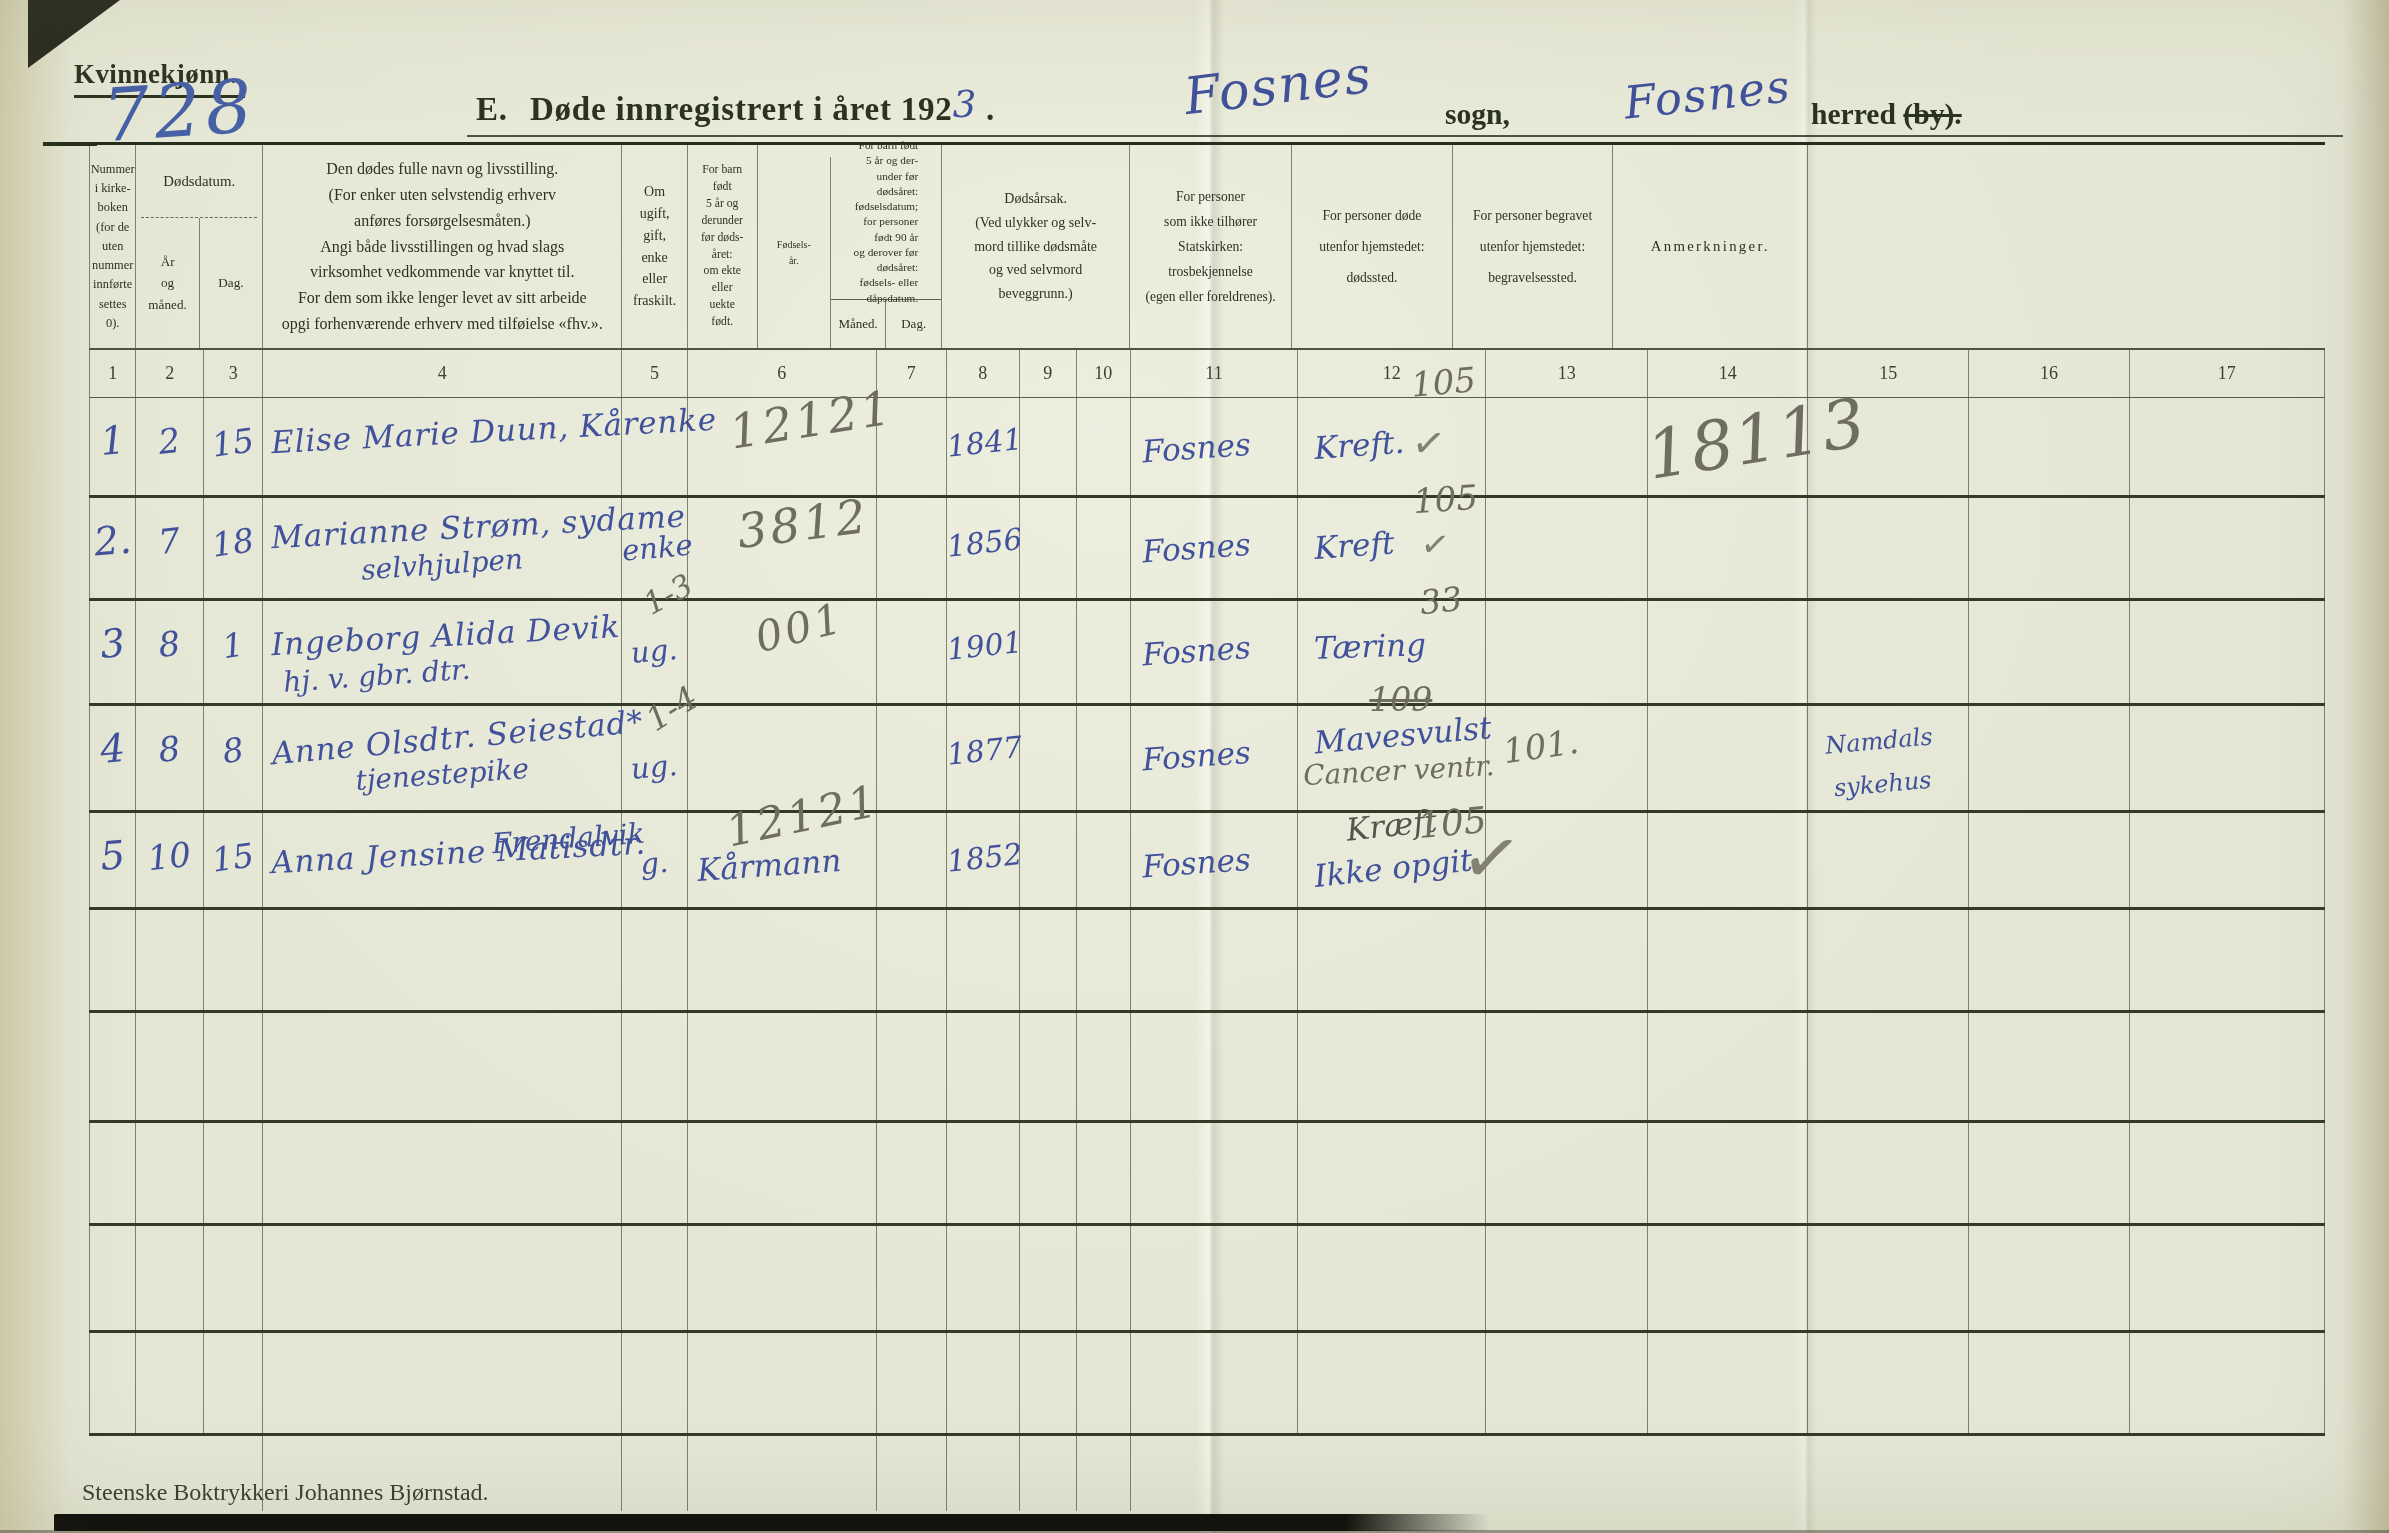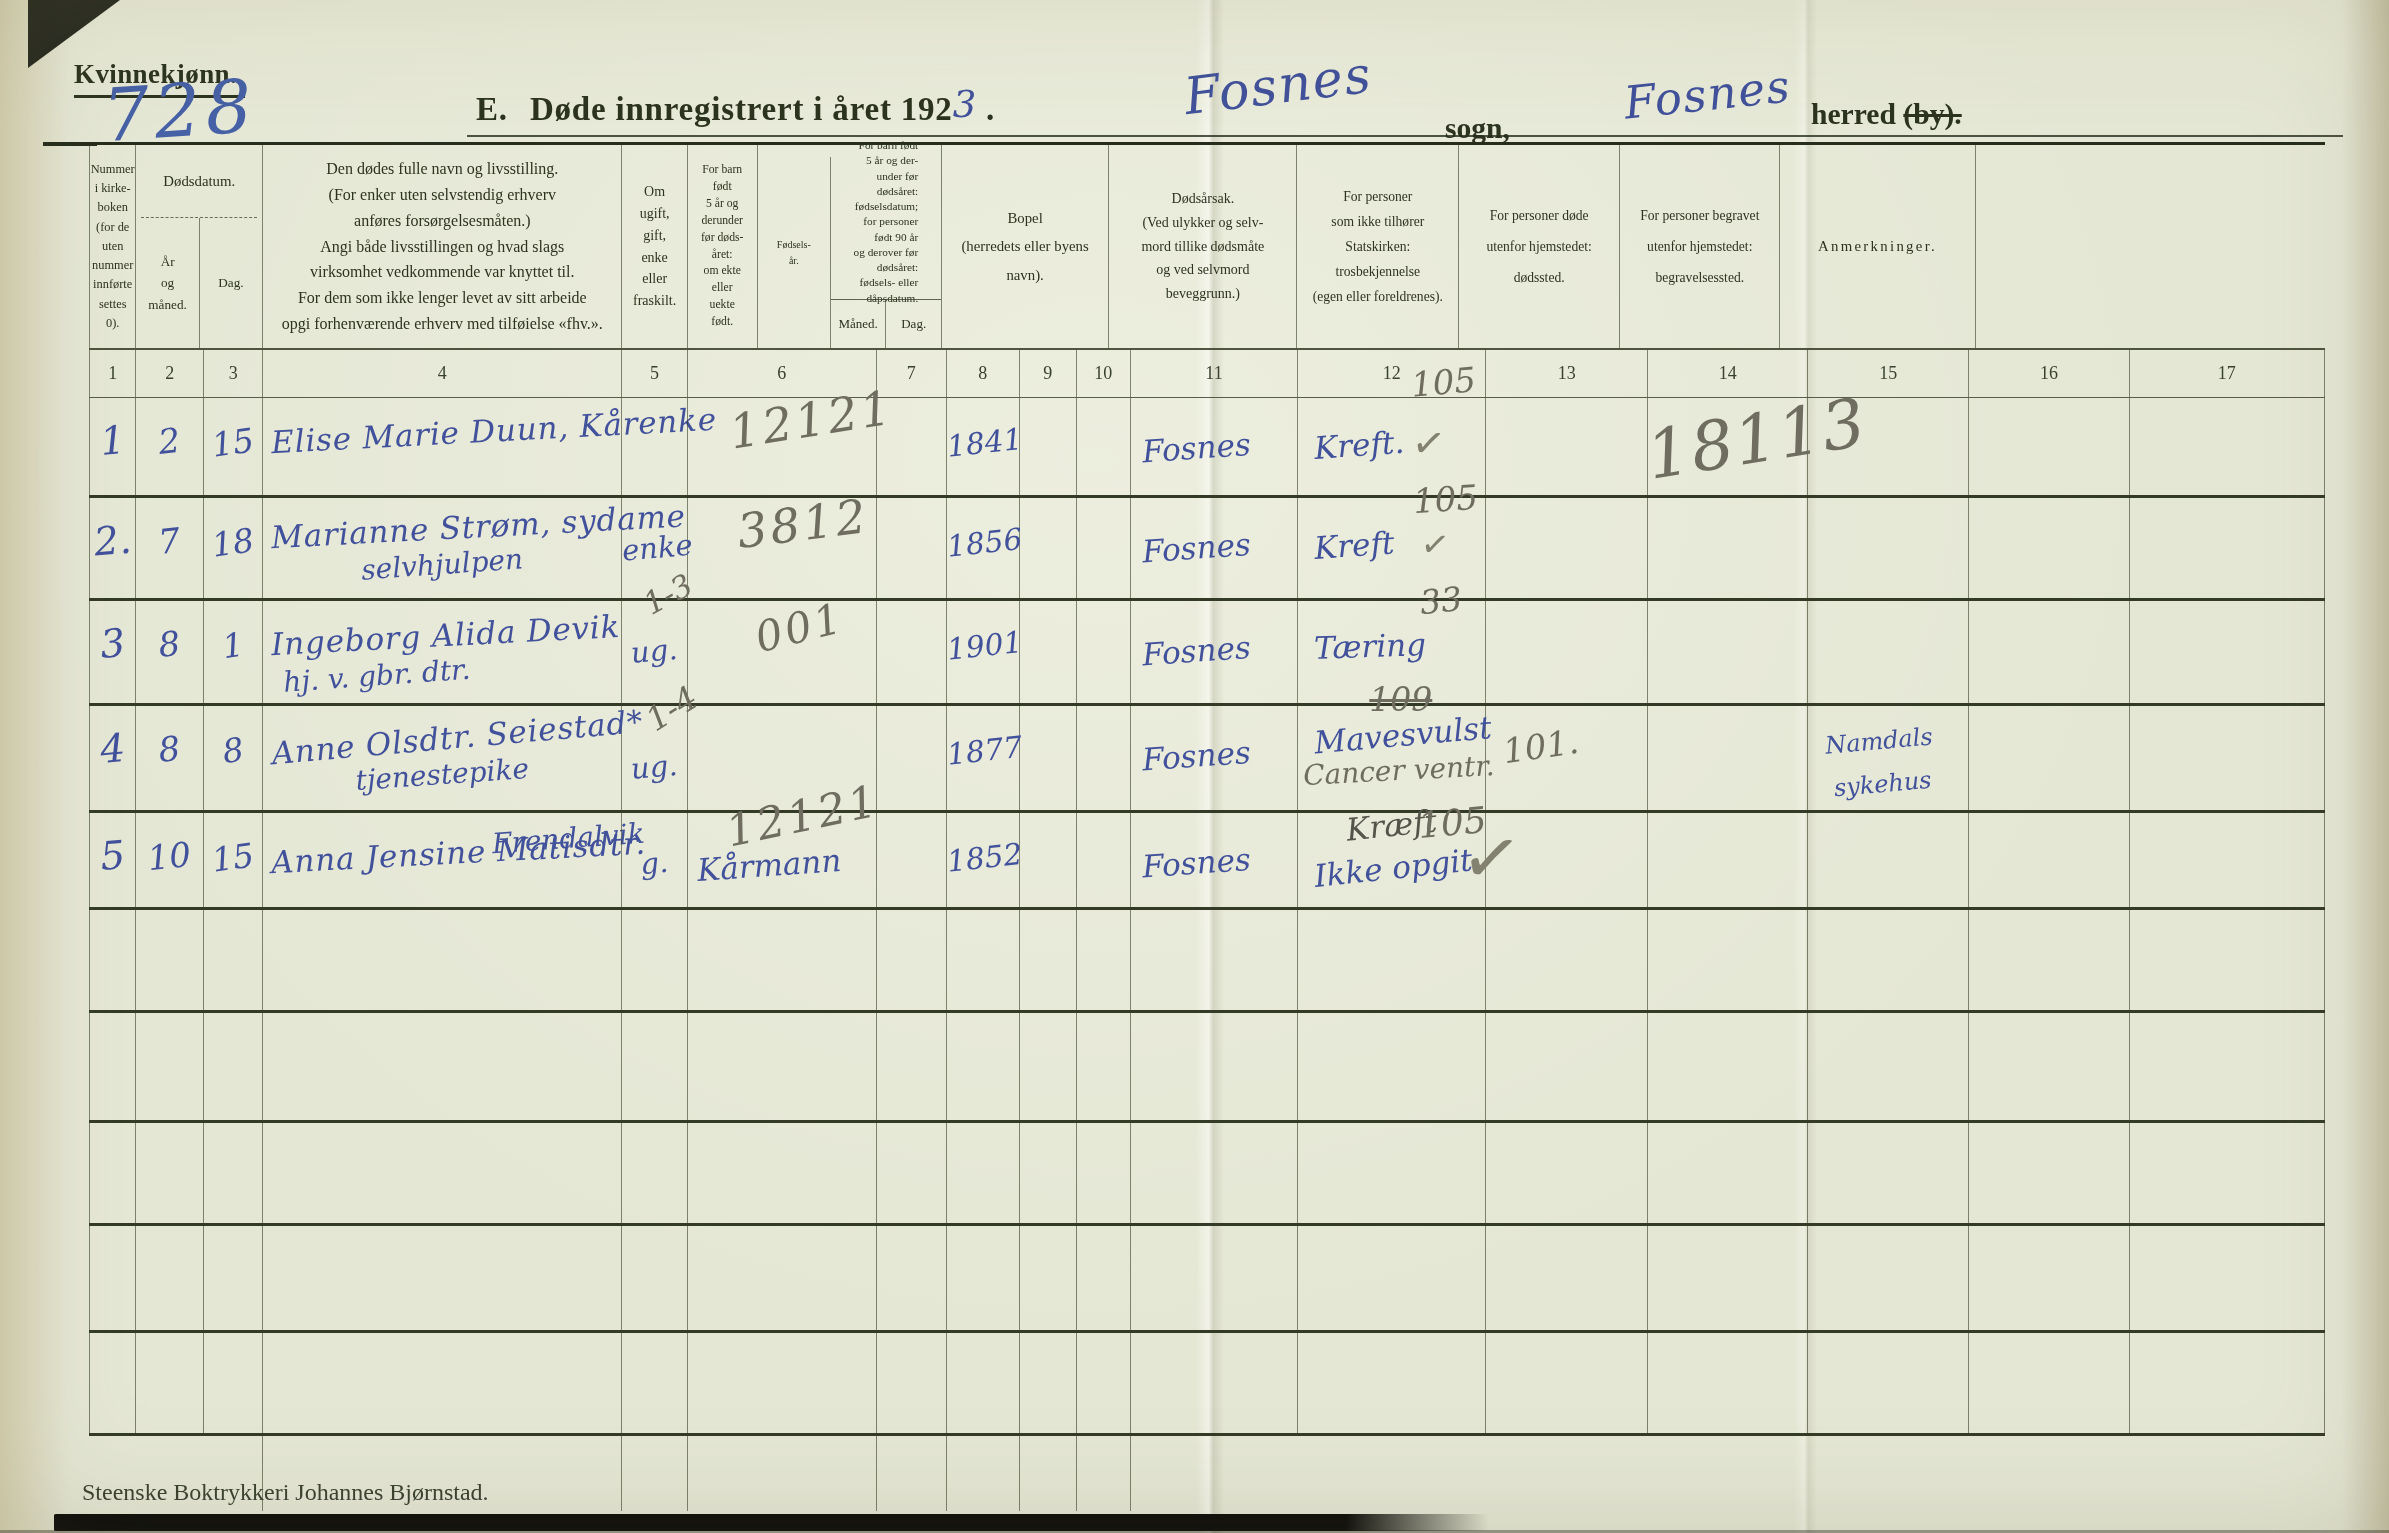--- a/index.html
+++ b/index.html
@@ -43,21 +43,21 @@
 
   
   .kvinnekjonn{position:absolute;left:74px;top:59px;font-size:27px;font-weight:bold;
     border-bottom:3.1px solid #2c331f;padding:0 7.8px 5.4px 0;letter-spacing:0.4px;}
   .pagenum{position:absolute;left:103px;top:68px;font-size:73px;transform:rotate(-4deg);
     color:var(--ink2);letter-spacing:4.7px;}
   .title{position:absolute;left:476px;top:86px;font-size:33px;font-weight:bold;letter-spacing:0.8px;}
   .title .tpart{margin-right:22px;}
   .title .hyear{font-size:37px;font-weight:normal;position:relative;top:-3.1px;}
   .sogn-hand{position:absolute;left:1184px;top:56px;font-size:51px;transform:rotate(-7deg);letter-spacing:1.6px;}
-  .sogn-label{position:absolute;left:1445px;top:112px;font-size:29.6px;font-weight:bold;}
+  .sogn-label{position:absolute;left:1445px;top:98px;font-size:29.6px;font-weight:bold;}
   .herred-hand{position:absolute;left:1624px;top:68px;font-size:45px;transform:rotate(-6deg);letter-spacing:1.6px;}
   .herred-label{position:absolute;left:1811px;top:98px;font-size:29.6px;font-weight:bold;}
   .struck{text-decoration:line-through;text-decoration-thickness:3.1px;}
   .rule-thick-ext{position:absolute;left:43px;top:142px;width:54px;height:3.9px;background:#262d1d;}
   .rule-thin{position:absolute;left:467px;top:135px;width:1876px;height:1.6px;background:rgba(38,45,29,.8);}
 
   
   .rtable{position:absolute;left:89px;top:142px;width:2236px;border-top:3.9px solid #262d1d;}
   .trow{display:flex;box-sizing:border-box;border-bottom:3.1px solid var(--hline);}
   .trow>div{box-sizing:border-box;border-right:1.6px solid var(--vline);position:relative;overflow:visible;}
@@ -204,23 +204,20 @@
 født 90 år
 og derover før
 dødsåret:
 fødsels- eller
 dåpsdatum.</div>
         <div class="gsub">
           <div>Måned.</div>
           <div>Dag.</div>
         </div>
       </div>
-      <div class="c11 hc hc11 ml">Bopel
-(herredets eller byens
-navn).</div>
       <div class="c12 hc hc12 ml">Dødsårsak.
 (Ved ulykker og selv-
 mord tillike dødsmåte
 og ved selvmord
 beveggrunn.)</div>
       <div class="c13 hc hc13 ml">For personer
 som ikke tilhører
 Statskirken:
 trosbekjennelse
 (egen eller foreldrenes).</div>

